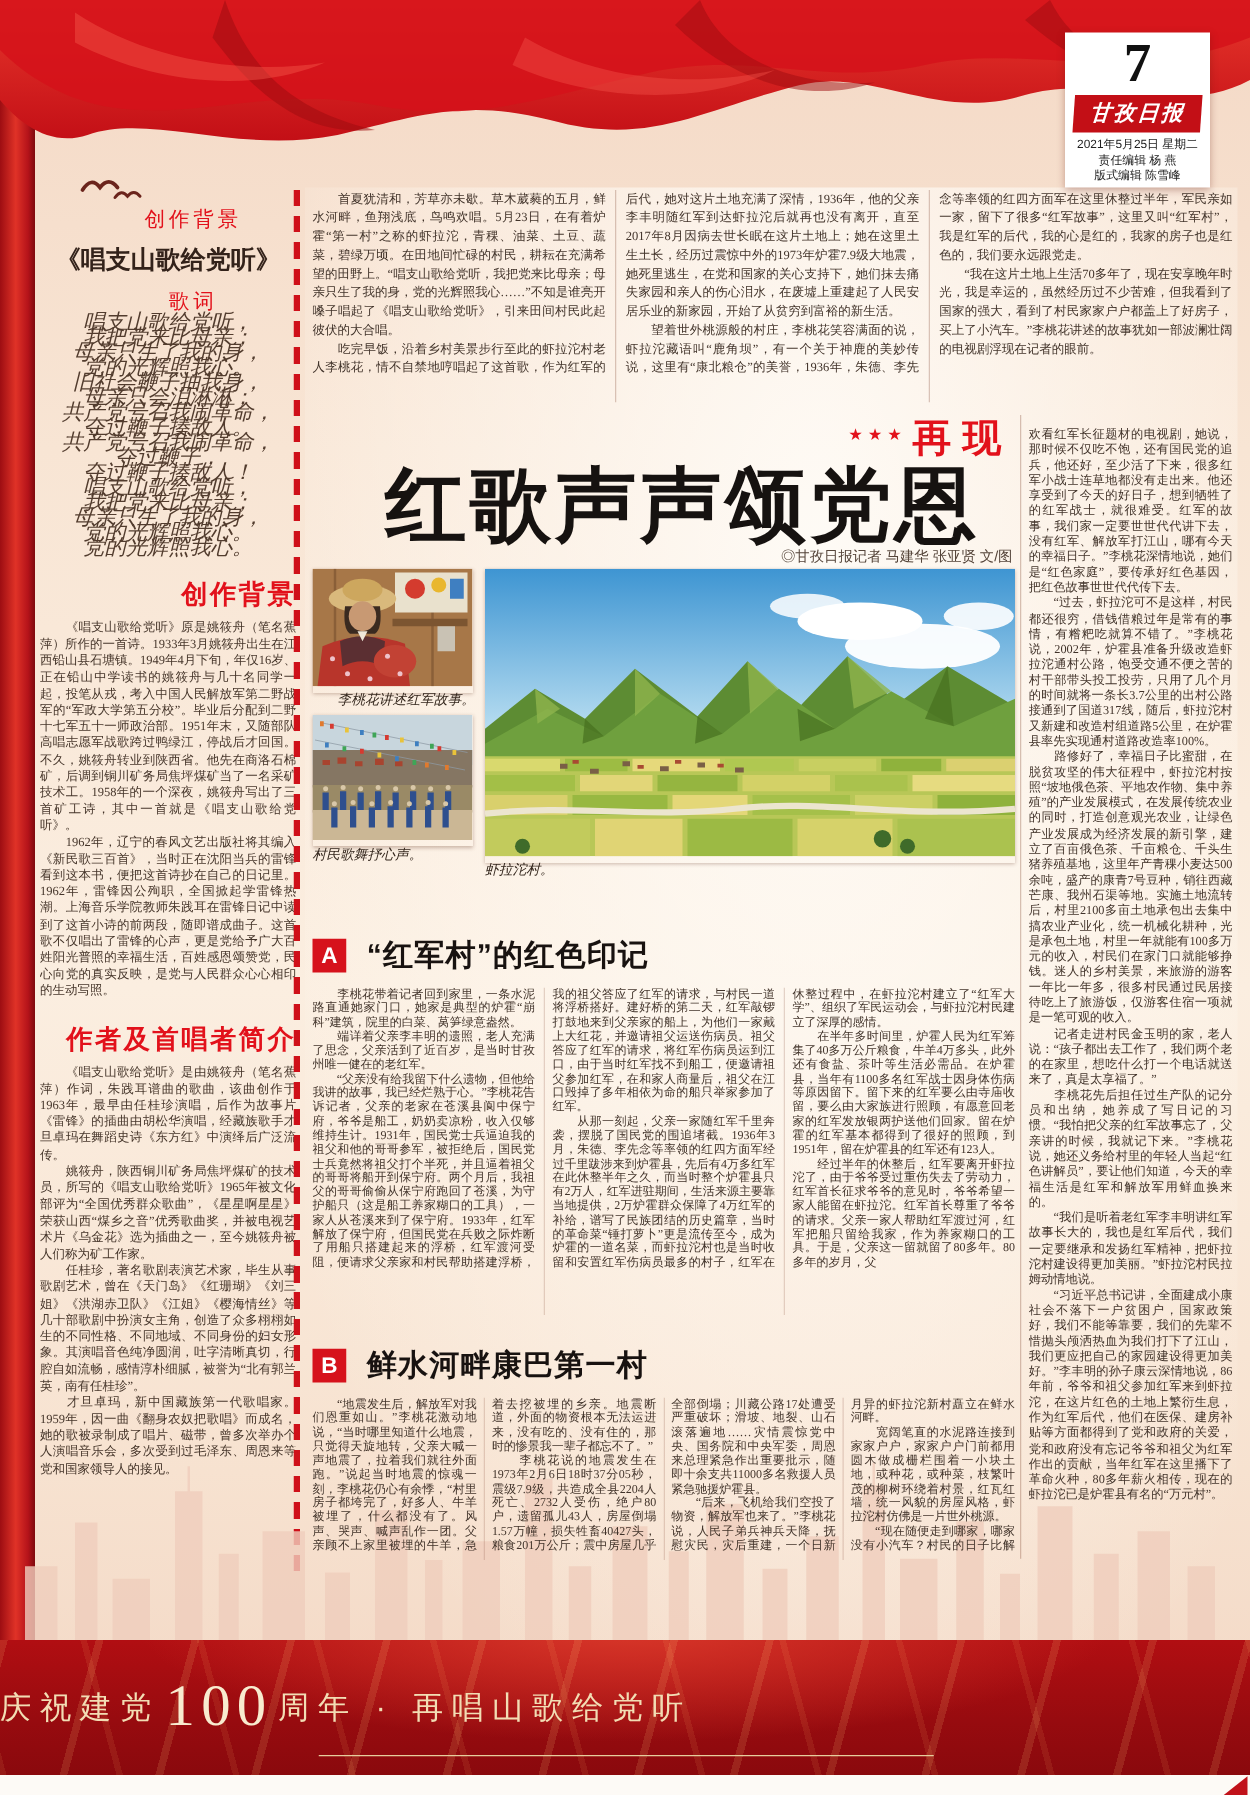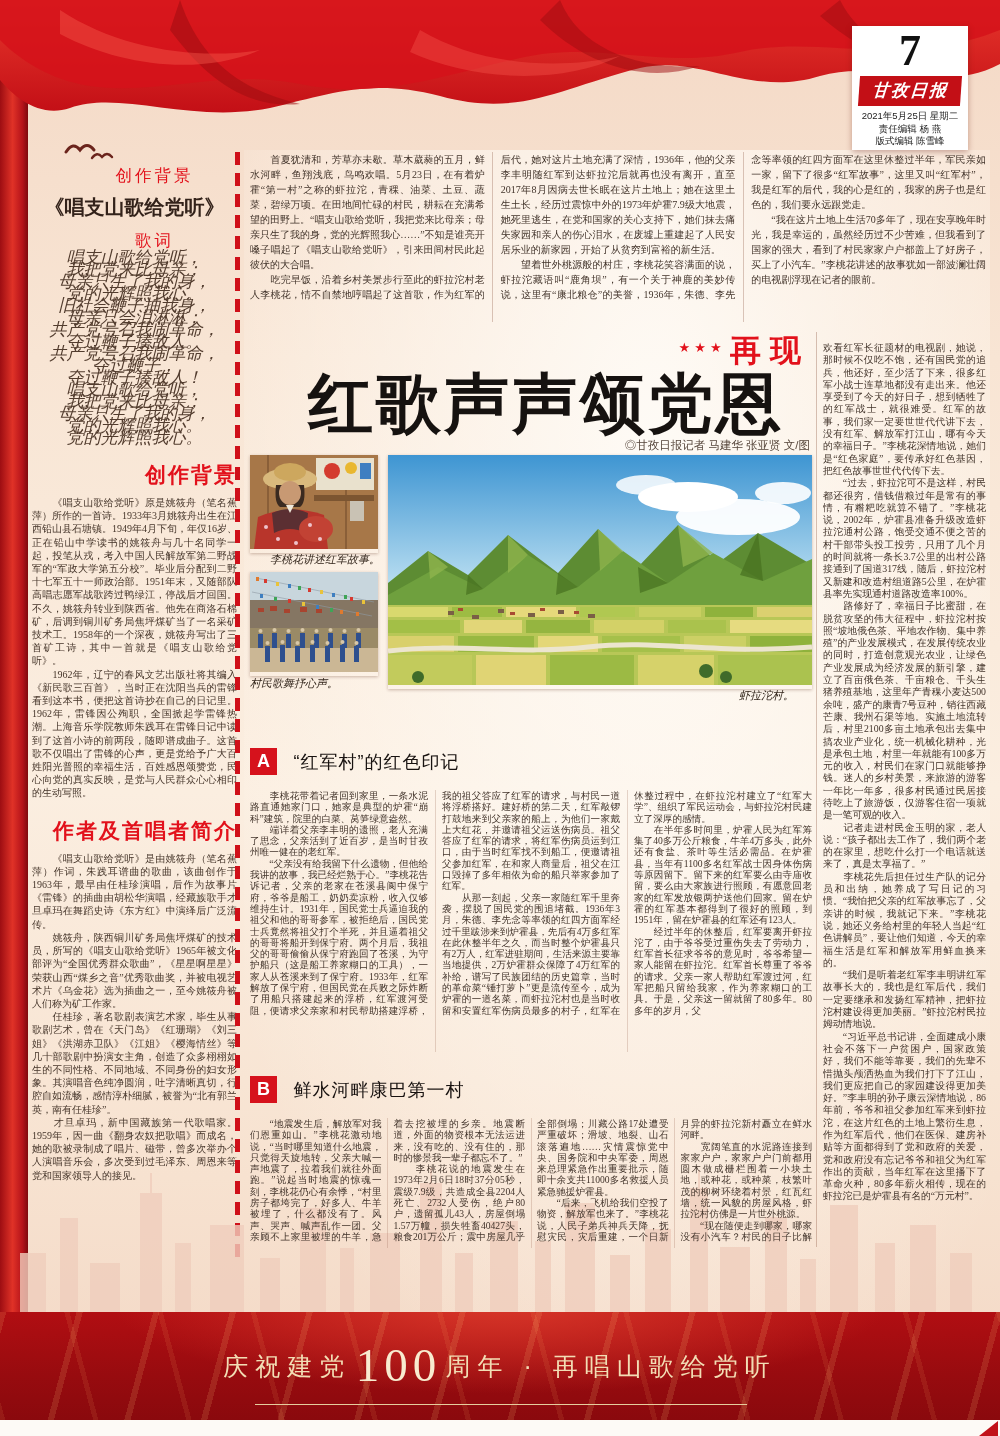--- a/index.html
+++ b/index.html
@@ -56,39 +56,39 @@
     white-space:pre-line;text-align:justify;font-size:9.8px;line-height:12.3px;color:#41332a;
     font-family:"Liberation Serif",serif;}
   
   .photo{position:absolute;box-shadow:0 1px 3px rgba(90,40,20,.3);}
   .caption{position:absolute;font-size:11px;color:#33261c;font-family:Liberation Mono, monospace;
     font-style:italic;}
   
   .sec-head{position:absolute;height:28px;}
   .sec-badge{display:inline-block;width:27px;height:27px;background:#d6121c;color:#fff;
     font-size:18px;font-weight:800;text-align:center;line-height:27px;vertical-align:middle;}
-  .sec-title{display:inline-block;margin-left:12px;font-size:18px;font-weight:400;color:#181210;
+  .sec-title{display:inline-block;margin-left:12px;font-size:24px;font-weight:700;color:#181210;
     vertical-align:middle;letter-spacing:1px;}
   .sec-a-text{position:absolute;left:250px;top:790px;width:562px;height:262px;overflow:hidden;
     column-count:3;column-gap:14px;column-rule:1px solid rgba(150,100,80,.25);
     white-space:pre-line;text-align:justify;font-size:9.6px;line-height:11.3px;color:#41332a;
     font-family:"Liberation Serif",serif;}
   .sec-b-text{position:absolute;left:250px;top:1118px;width:562px;height:130px;overflow:hidden;
     column-count:4;column-gap:12px;column-rule:1px solid rgba(150,100,80,.25);
     white-space:pre-line;text-align:justify;font-size:9.6px;line-height:11.3px;color:#41332a;
     font-family:"Liberation Serif",serif;z-index:3;}
   .skyline{position:absolute;left:0;top:1168px;width:1000px;height:145px;z-index:1;opacity:.8;}
   
   .footer-banner{position:absolute;left:0;top:1312px;width:1000px;height:108px;z-index:4;
     background:radial-gradient(ellipse at 50% -10%,#d9382a 0%,rgba(217,56,42,0) 55%),
                linear-gradient(180deg,#b10e12 0%,#970b0f 60%,#8a090d 100%);overflow:hidden;}
   .rays{position:absolute;inset:0;
     background:repeating-linear-gradient(105deg,rgba(255,200,120,.14) 0 6px,rgba(0,0,0,0) 6px 74px),
                repeating-linear-gradient(75deg,rgba(255,180,100,.10) 0 5px,rgba(0,0,0,0) 5px 90px);}
-  .footer-text{position:absolute;left:0;top:26px;width:1000px;text-align:center;color:#f2ddb4;}
+  .footer-text{position:absolute;left:0;top:26px;width:1000px;color:#f2ddb4;}
   .ft-pre,.ft-post{font-size:25px;letter-spacing:7px;vertical-align:6px;}
   .ft-num{font-size:47px;letter-spacing:5px;color:#f8ebcf;font-family:"Liberation Serif",serif;}
   .footer-line{position:absolute;left:255px;top:92px;width:492px;height:1px;background:#e6cd9d;}
   .bottom-strip{position:absolute;left:0;top:1420px;width:1000px;height:16px;background:#fdfaf6;z-index:5;}
   .corner-fold{position:absolute;right:2px;bottom:0;width:0;height:0;z-index:6;
     border-style:solid;border-width:0 0 15px 19px;border-color:transparent transparent #c1121a transparent;}
 </style>
 </head>
 <body>
 
@@ -407,21 +407,21 @@
           <rect x="152" y="153" width="5" height="3"></rect>
           <rect x="186" y="156" width="5" height="3"></rect>
         </g>
       <g fill="#3f6b2a">
           <circle cx="318" cy="216" r="7"></circle>
           <circle cx="338" cy="222" r="6"></circle>
           <circle cx="30" cy="222" r="6"></circle>
         </g>
     </svg>
   </div>
-  <div class="caption" style="left:388px;top:688px;width:406px;text-align:right;">虾拉沱村。</div>
+  <div class="caption" style="left:388px;top:688px;width:406px;text-align:left;">虾拉沱村。</div>
 
   <div class="sec-head" style="left:250px;top:748px;position:absolute;">
     <span class="sec-badge">A</span>
     <span class="sec-title">“红军村”的红色印记</span>
   </div>
   <div class="sec-a-text">　　李桃花带着记者回到家里，一条水泥路直通她家门口，她家是典型的炉霍“崩科”建筑，院里的白菜、莴笋绿意盎然。
 　　端详着父亲李丰明的遗照，老人充满了思念，父亲活到了近百岁，是当时甘孜州唯一健在的老红军。
 　　“父亲没有给我留下什么遗物，但他给我讲的故事，我已经烂熟于心。”李桃花告诉记者，父亲的老家在苍溪县阆中保宁府，爷爷是船工，奶奶卖凉粉，收入仅够维持生计。1931年，国民党士兵逼迫我的祖父和他的哥哥参军，被拒绝后，国民党士兵竟然将祖父打个半死，并且逼着祖父的哥哥将船开到保宁府。两个月后，我祖父的哥哥偷偷从保宁府跑回了苍溪，为守护船只（这是船工养家糊口的工具），一家人从苍溪来到了保宁府。1933年，红军解放了保宁府，但国民党在兵败之际炸断了用船只搭建起来的浮桥，红军渡河受阻，便请求父亲家和村民帮助搭建浮桥，我的祖父答应了红军的请求，与村民一道将浮桥搭好。建好桥的第二天，红军敲锣打鼓地来到父亲家的船上，为他们一家戴上大红花，并邀请祖父运送伤病员。祖父答应了红军的请求，将红军伤病员运到江口，由于当时红军找不到船工，便邀请祖父参加红军，在和家人商量后，祖父在江口毁掉了多年相依为命的船只举家参加了红军。
 　　从那一刻起，父亲一家随红军千里奔袭，摆脱了国民党的围追堵截。1936年3月，朱德、李先念等率领的红四方面军经过千里跋涉来到炉霍县，先后有4万多红军在此休整半年之久，而当时整个炉霍县只有2万人，红军进驻期间，生活来源主要靠当地提供，2万炉霍群众保障了4万红军的补给，谱写了民族团结的历史篇章，当时的革命菜“锤打萝卜”更是流传至今，成为炉霍的一道名菜，而虾拉沱村也是当时收留和安置红军伤病员最多的村子，红军在休整过程中，在虾拉沱村建立了“红军大学”、组织了军民运动会，与虾拉沱村民建立了深厚的感情。
 　　在半年多时间里，炉霍人民为红军筹集了40多万公斤粮食，牛羊4万多头，此外还有食盐、茶叶等生活必需品。在炉霍县，当年有1100多名红军战士因身体伤病等原因留下。留下来的红军要么由寺庙收留，要么由大家族进行照顾，有愿意回老家的红军发放银两护送他们回家。留在炉霍的红军基本都得到了很好的照顾，到1951年，留在炉霍县的红军还有123人。

